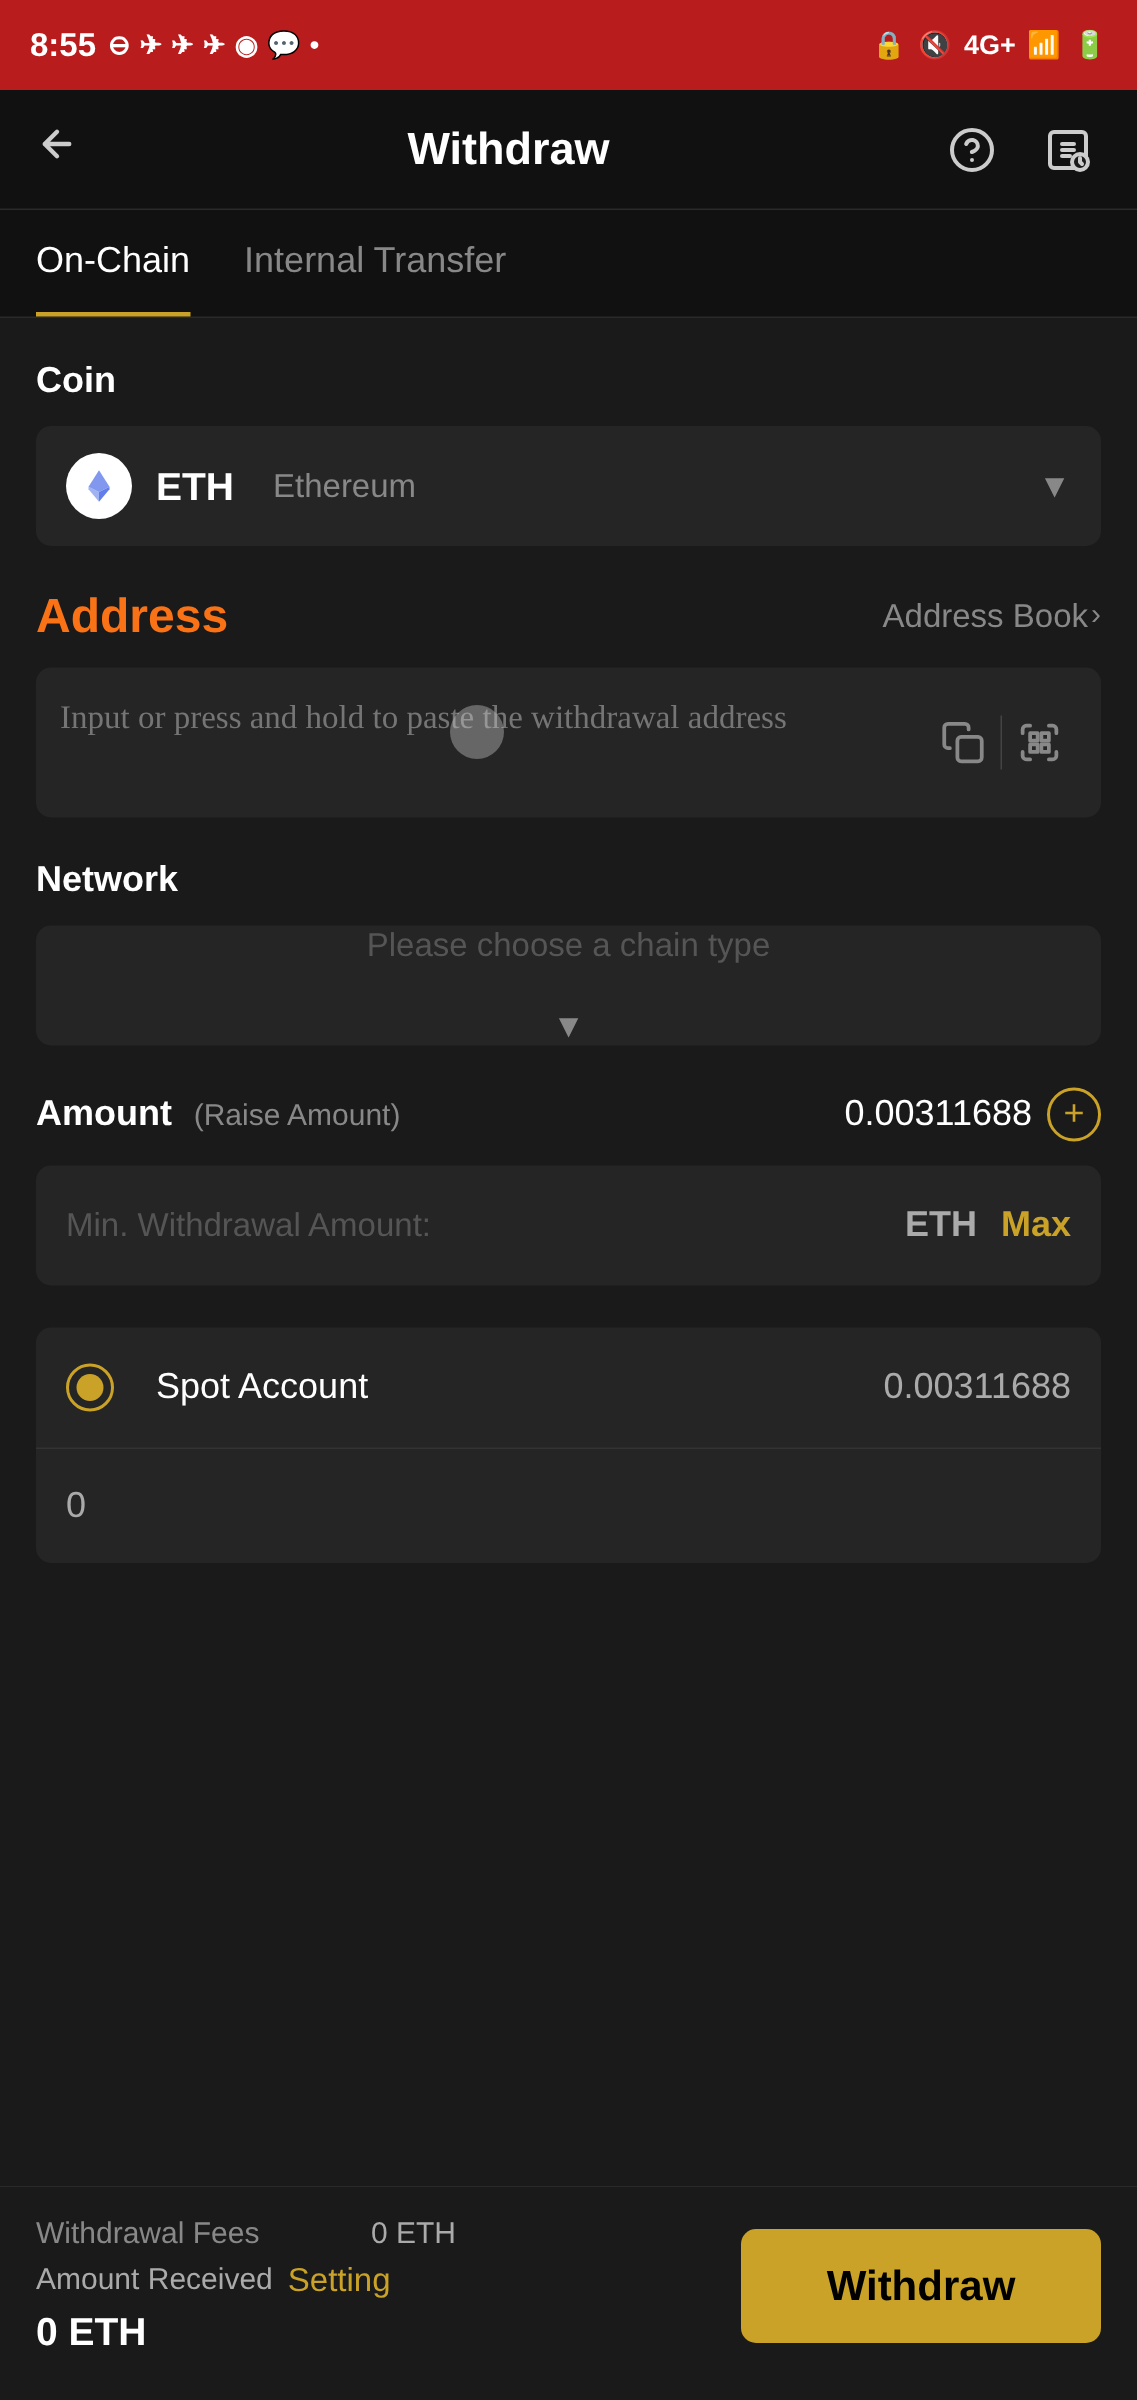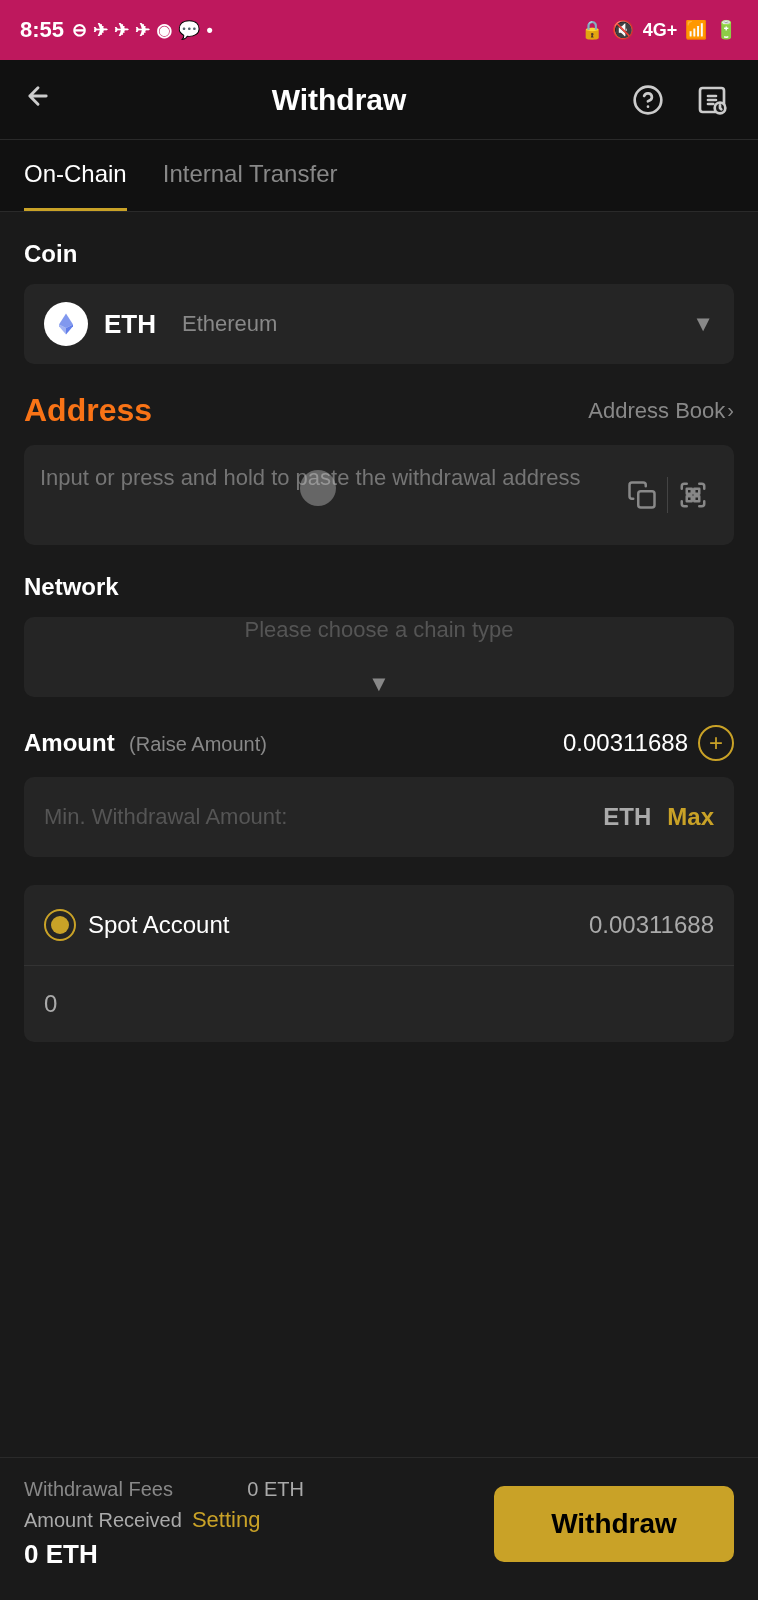--- a/index.html
+++ b/index.html
@@ -8,21 +8,21 @@
     body {
       width: 758px;
       min-height: 1600px;
       background: #1a1a1a;
       font-family: -apple-system, BlinkMacSystemFont, 'Segoe UI', sans-serif;
       color: #ffffff;
     }
 
     
     .status-bar {
-      background: #be185d;
+      background: #b91c1c;
       height: 60px;
       display: flex;
       align-items: center;
       justify-content: space-between;
       padding: 0 20px;
     }
     .status-left {
       display: flex;
       align-items: center;
       gap: 8px;
@@ -205,21 +205,21 @@
     }
     .address-input {
       flex: 1;
       background: transparent;
       border: none;
       outline: none;
       font-size: 22px;
       color: #555;
       resize: none;
       min-height: 60px;
-      font-family: Liberation Sans, sans-serif;
+      font-family: Liberation Serif, serif;
     }
     .address-actions {
       display: flex;
       align-items: center;
       gap: 0;
     }
     .addr-icon-btn {
       width: 50px;
       height: 50px;
       display: flex;
@@ -346,21 +346,21 @@
       padding: 24px 20px;
       justify-content: space-between;
       border-bottom: 1px solid #333;
     }
     .account-row:last-child {
       border-bottom: none;
     }
     .account-left {
       display: flex;
       align-items: center;
-      gap: 12px;
+      gap: 28px;
     }
     .radio-btn {
       width: 32px;
       height: 32px;
       border-radius: 50%;
       border: 2px solid #c9a227;
       display: flex;
       align-items: center;
       justify-content: center;
       cursor: pointer;

